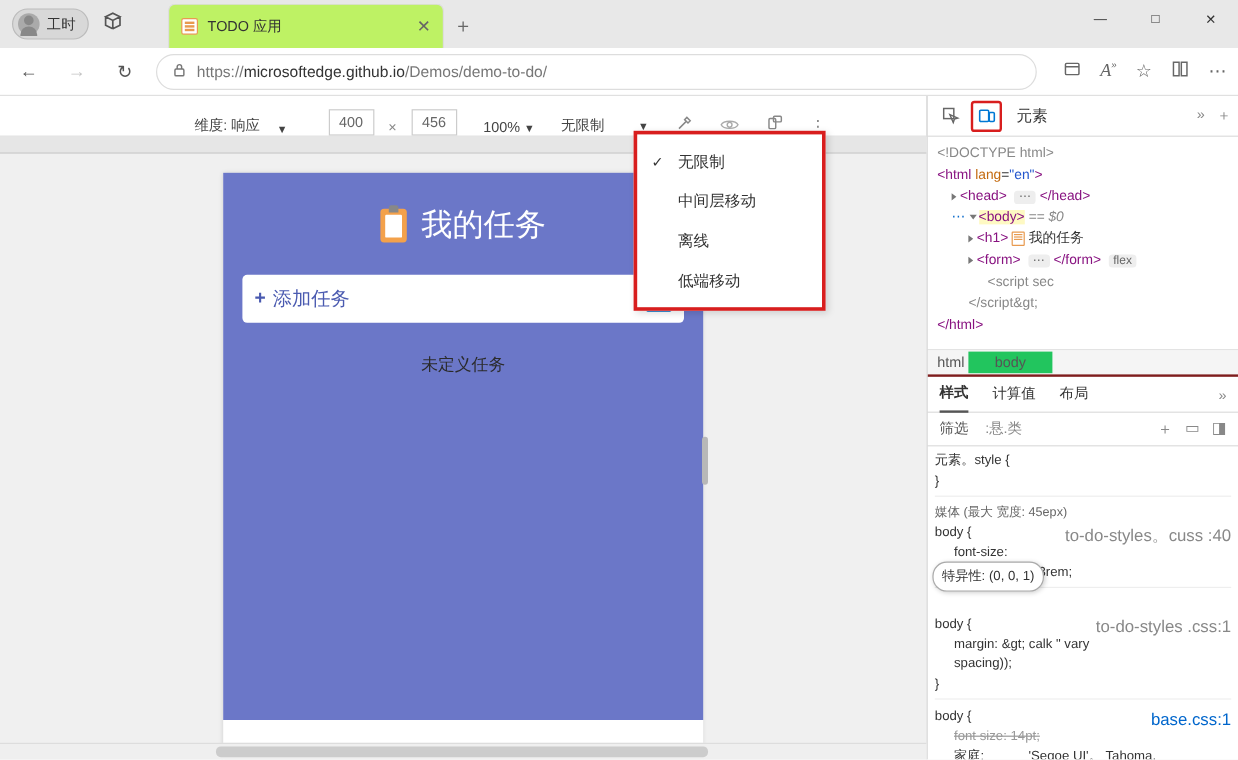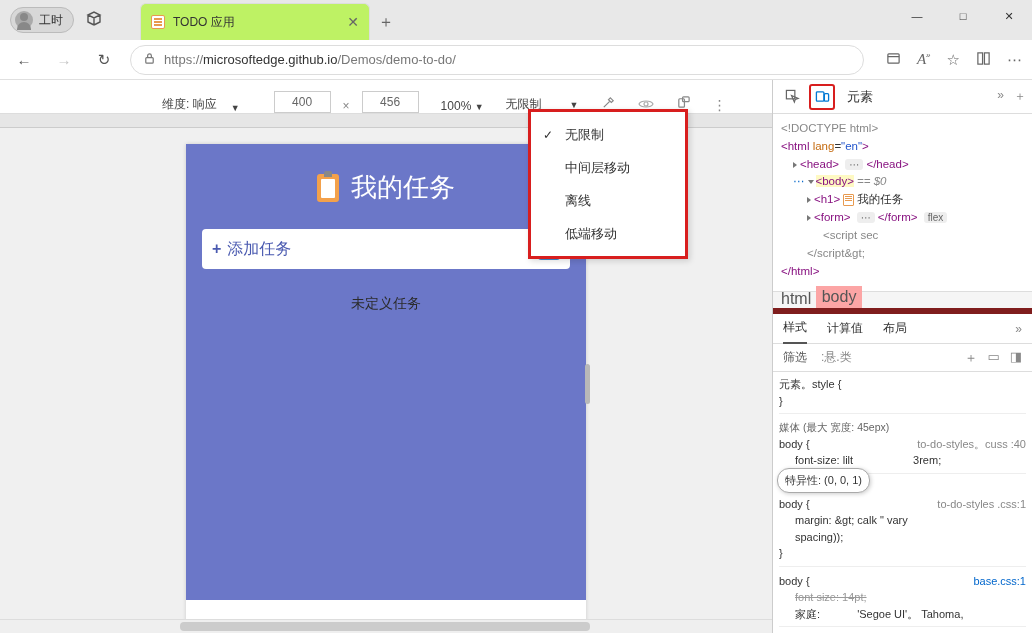--- a/index.html
+++ b/index.html
@@ -22,21 +22,21 @@
 .url-area{flex:1;display:flex;align-items:center;height:30px;border:1px solid #ddd;border-radius:15px;padding:0 12px;gap:8px}
 .url-text{color:#777;font-size:13px}
 .url-text .dark{color:#333}
 .addr-icons{display:flex;gap:16px;margin-left:10px;color:#666}
 .addr-icons div{font-size:15px}
 .main{display:flex;height:553px}
 .left{width:773px;display:flex;flex-direction:column;border-right:1px solid #ccc;position:relative}
 .dev-toolbar{height:34px;border-bottom:1px solid #ddd;display:flex;align-items:flex-end;padding:0 12px;gap:8px;font-size:12px;color:#444}
 .dim-label{margin-left:150px}
 .dim-dd{margin-left:6px;font-size:9px}
-.dim-input{width:57px;height:22px;border:1px solid #ccc;text-align:center;font-size:12px;color:#666}
+.dim-input{width:38px;height:22px;border:1px solid #ccc;text-align:center;font-size:12px;color:#666}
 .zoom{margin-left:14px}
 .throttle-dd{margin-left:14px;display:flex;align-items:center;gap:28px}
 .tb-icon{color:#888;font-size:14px;margin-left:14px}
 .viewport{flex:1;background:#f0f0f0;display:flex;justify-content:center;position:relative}
 .ruler{position:absolute;top:0;left:0;right:0;height:14px;background:#e6e6e6;border-bottom:1px solid #ccc}
 .device-frame{margin-top:30px;width:400px;background:#fff;box-shadow:0 0 4px rgba(0,0,0,.15)}
 .app{background:#6b77c8;padding:16px;min-height:456px;position:relative}
 .app-title{color:#fff;font-size:26px;font-weight:400;text-align:center;margin:10px 0 24px;display:flex;align-items:center;justify-content:center;gap:12px}
 .clip-icon{width:22px;height:28px;background:#f3a14b;border-radius:3px;position:relative}
 .clip-icon::before{content:"";position:absolute;top:5px;left:4px;right:4px;bottom:4px;background:#fff;border-radius:1px}
@@ -62,29 +62,29 @@
 .dom-tree{padding:6px 8px;font-family:Consolas,monospace;font-size:11.5px;line-height:1.55;flex:0 0 auto;border-bottom:1px solid #ddd;height:178px;overflow:hidden}
 .dom-tree .p1{padding-left:12px}.dom-tree .p2{padding-left:26px}.dom-tree .p3{padding-left:42px}
 .gray{color:#888}.blue{color:#2255cc}.purple{color:#881280}.orange{color:#c46b10}
 .hl{background:#fef9c3}
 .badge{background:#eee;color:#666;border-radius:3px;padding:0 4px;font-size:10px;margin-left:3px}
 .tri{display:inline-block;width:0;height:0;border-left:4px solid #777;border-top:3px solid transparent;border-bottom:3px solid transparent;margin-right:3px;vertical-align:middle}
 .tri.open{transform:rotate(90deg)}
 .dots-marker{color:#0b6bcb;margin-right:4px}
 .mini-icon{display:inline-block;width:11px;height:12px;background:#fff;border:1px solid #e89a4f;border-radius:1px;vertical-align:middle;margin:0 3px;position:relative}
 .mini-icon::after{content:"";position:absolute;top:1px;left:1px;right:1px;height:1px;background:#e89a4f;box-shadow:0 2px 0 #e89a4f,0 4px 0 #e89a4f}
-.crumbs{height:22px;background:#f5f5f5;border-bottom:6px solid #7f1d1d;display:flex;align-items:flex-end;padding:0 8px;font-size:16px;color:#555}
-.crumb.sel{background:#fca5a5;padding:2px 6px}
+.crumbs{height:22px;background:#f5f5f5;border-bottom:2px solid #7f1d1d;display:flex;align-items:center;padding:0 8px;font-size:12px;color:#555}
+.crumb.sel{background:#22c55e;padding:2px 22px}
 .style-tabs{height:30px;border-bottom:1px solid #ddd;display:flex;align-items:center;gap:20px;padding:0 10px;font-size:12px}
-.style-tab.active{border-bottom:2px solid #555;height:30px;display:flex;align-items:center;font-weight:400}
+.style-tab.active{border-bottom:2px solid #555;height:30px;display:flex;align-items:center;font-weight:700}
 .filter-row{height:28px;border-bottom:1px solid #ddd;display:flex;align-items:center;padding:0 10px;font-size:12px;color:#555;gap:14px}
 .filter-icons{margin-left:auto;display:flex;gap:10px;color:#888;font-size:13px}
 .styles-body{flex:1;overflow:hidden;font-family:Consolas,monospace;font-size:11px;padding:4px 6px;line-height:1.5;position:relative}
 .rule{margin-bottom:6px;border-bottom:1px solid #eee;padding-bottom:4px}
-.rule-src{float:right;color:#888;font-size:11px}
+.rule-src{float:right;color:#888;font-size:14px}
 .rule-src.link{color:#0066cc;}
 .selector{color:#333}
 .prop{padding-left:16px;color:#333}
 .strike{text-decoration:line-through;color:#999}
 .tooltip{position:absolute;background:#fff;border:1px solid #aaa;box-shadow:1px 1px 4px rgba(0,0,0,.2);padding:3px 7px;font-size:11px;border-radius:12px;top:96px;left:4px}
 .media{color:#666;font-size:10.5px}
 </style>
 </head>
 <body>
 

